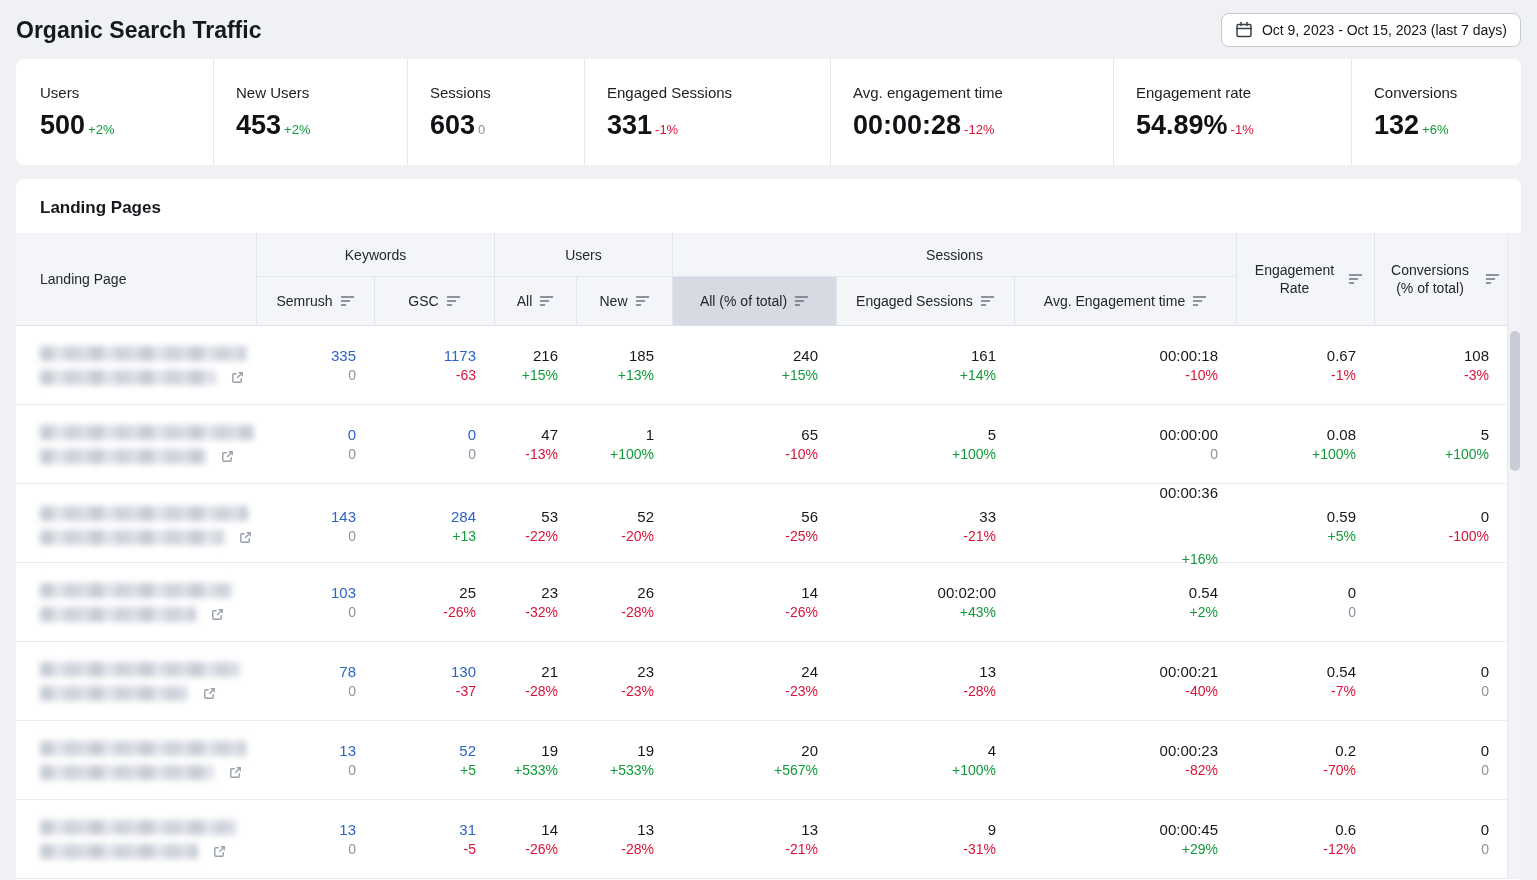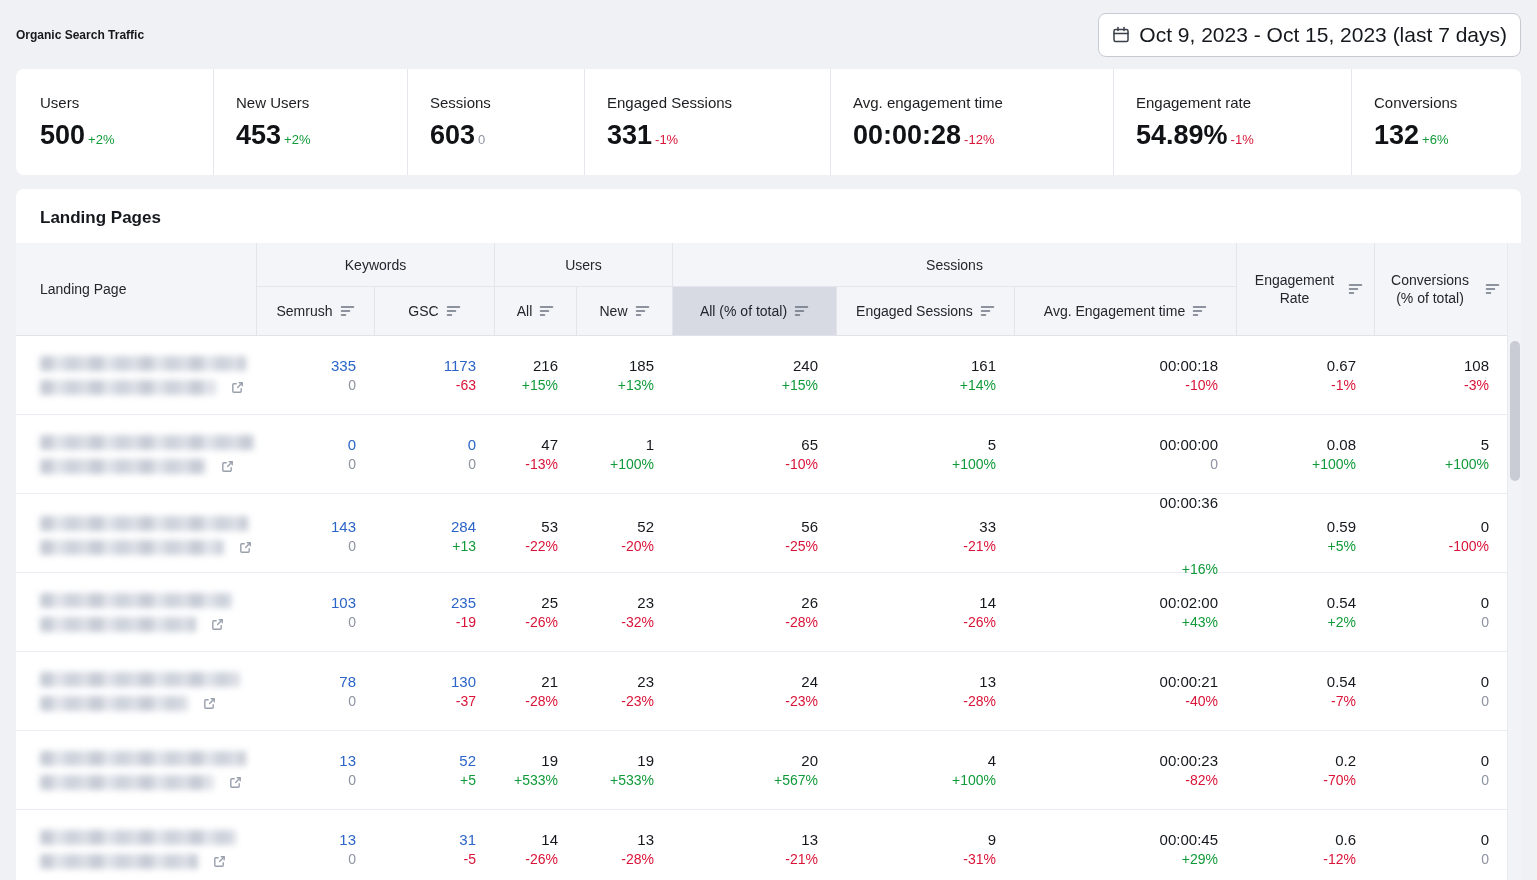--- a/index.html
+++ b/index.html
@@ -4,25 +4,25 @@
 <style>
   * { box-sizing: border-box; margin: 0; padding: 0; }
   html, body { width: 1537px; height: 880px; }
   body {
     overflow: hidden;
     background: #eff1f4;
     font-family: "Liberation Sans", "DejaVu Sans", sans-serif;
     color: #1c1e21;
   }
   .topbar { display: flex; justify-content: space-between; align-items: center; padding: 13px 16px 12px; }
-  .page-title { font-size: 12px; font-weight: 700; color: #15181d; }
+  .page-title { font-size: 23px; font-weight: 700; color: #15181d; }
   .date-btn {
     display: flex; align-items: center; gap: 9px;
     background: #fff; border: 1px solid #c6cad2; border-radius: 8px;
-    height: 44px; padding: 0 13px; font-size: 21px; color: #15181d;
+    height: 34px; padding: 0 13px; font-size: 14px; color: #15181d;
     font-family: inherit; cursor: pointer;
   }
   .card { background: #fff; border-radius: 8px; }
 
   
   .summary { margin: 0 16px; height: 106px; display: flex; }
   .stat { display: flex; flex-direction: column; justify-content: center; padding-left: 24px; }
   .stat + .stat { padding-left: 22px; }
   .stat:not(:last-child) { border-right: 1px solid #e5e7ec; }
   .stat:nth-child(1) { flex: 0 0 198px; }
@@ -419,24 +419,20 @@
                   <path d="M12 3L7.6 7.4"></path>
                 </svg>
               </span>
             </div>
           </div>
           <div class="cell num-cell">
             <div class="main link">103</div>
             <div class="sub" style="color: rgb(142, 147, 160);">0</div>
           </div>
           <div class="cell num-cell">
-            <div class="main link">235</div>
-            <div class="sub" style="color: rgb(217, 20, 56);">-19</div>
-          </div>
-          <div class="cell num-cell">
             <div class="main">25</div>
             <div class="sub" style="color: rgb(217, 20, 56);">-26%</div>
           </div>
           <div class="cell num-cell">
             <div class="main">23</div>
             <div class="sub" style="color: rgb(217, 20, 56);">-32%</div>
           </div>
           <div class="cell num-cell">
             <div class="main">26</div>
             <div class="sub" style="color: rgb(217, 20, 56);">-28%</div>

